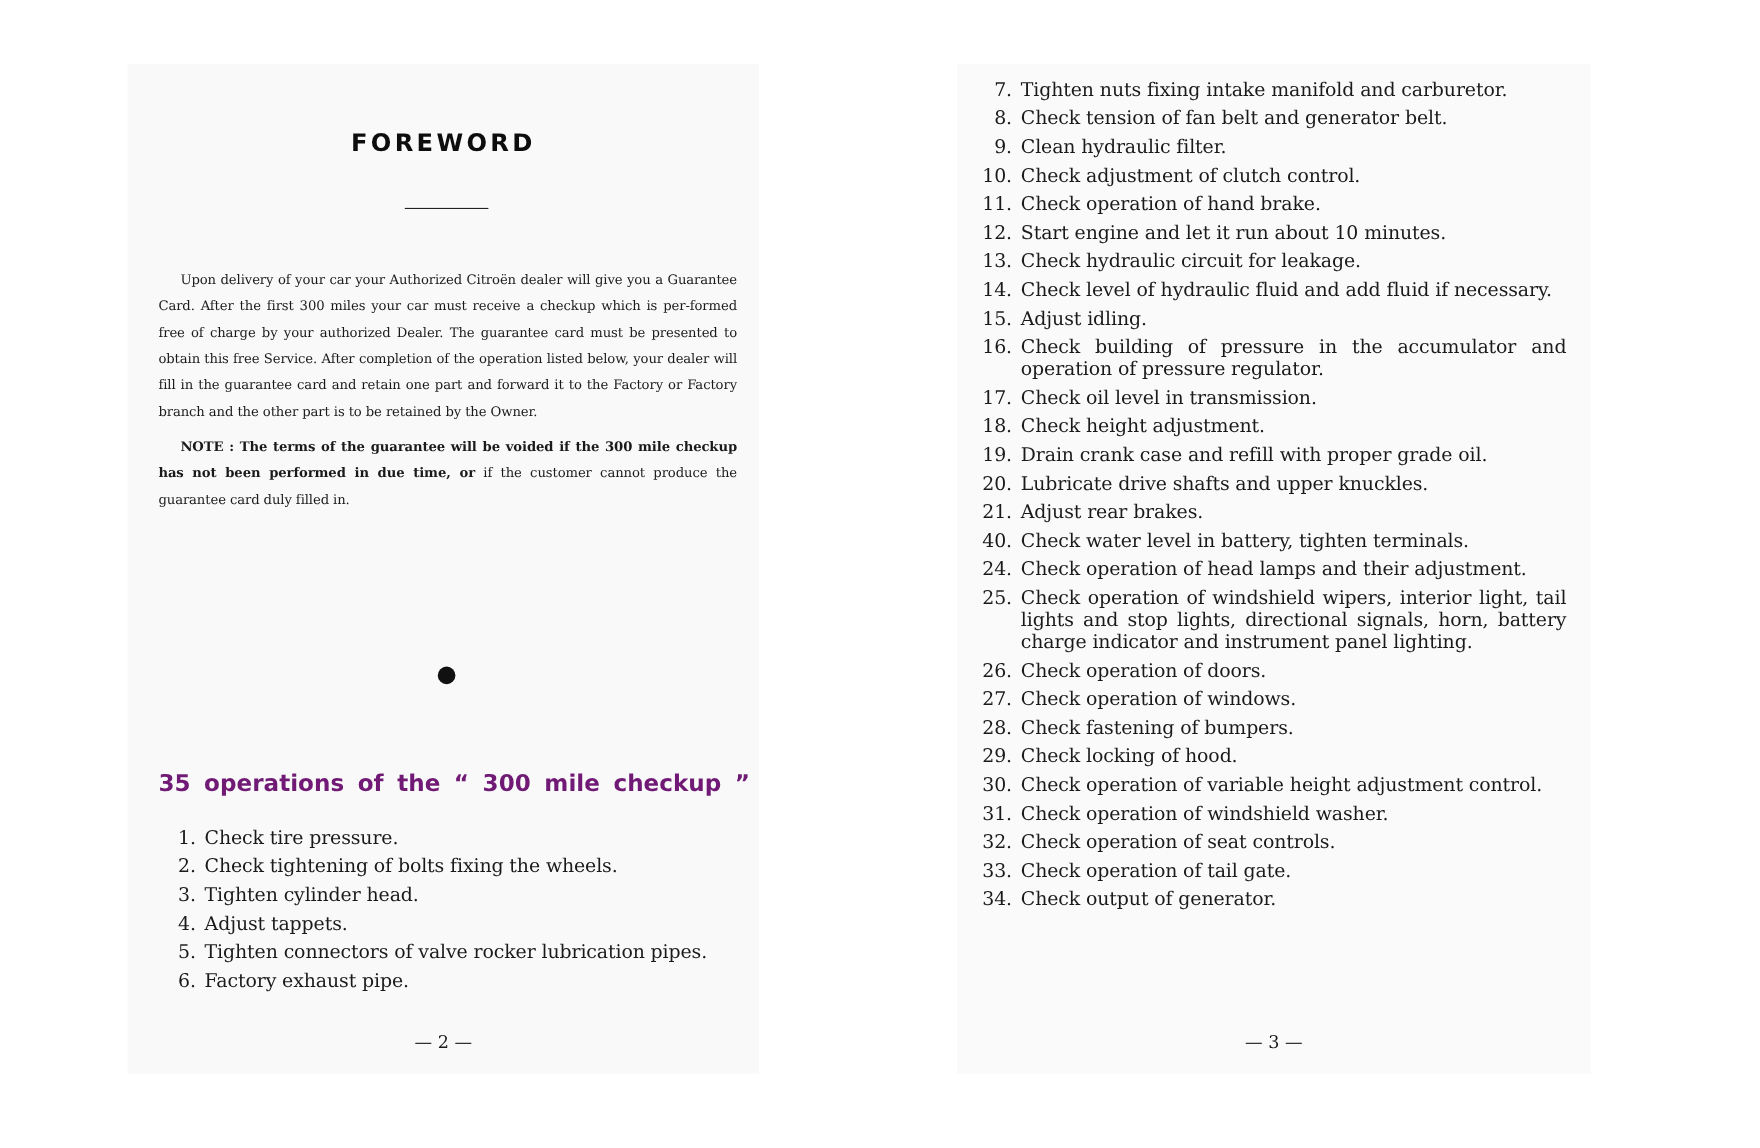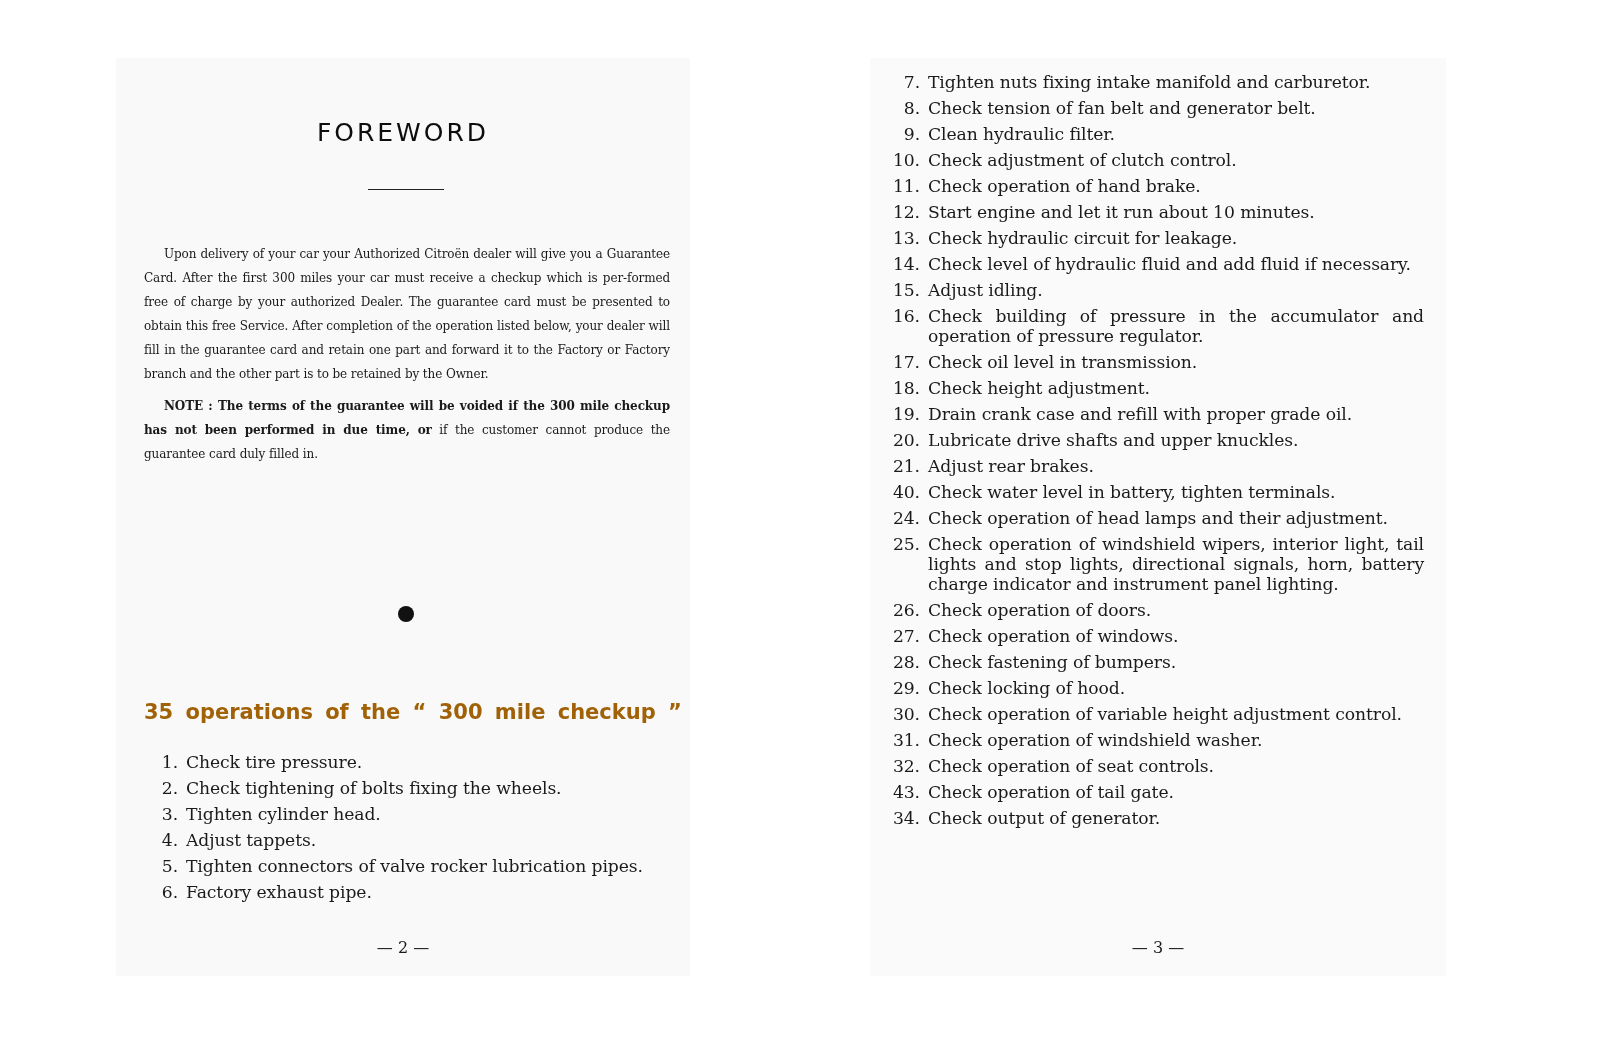--- a/index.html
+++ b/index.html
@@ -9,40 +9,40 @@
   }
   .page {
     position: absolute; top: 58px; height: 918px; background: #f9f9f9;
     box-sizing: border-box;
   }
   #page-left { left: 116px; width: 574px; }
   #page-right { left: 870px; width: 576px; background: #fafafa; }
 
   .title {
     position: absolute; top: 60px; left: 0; width: 100%; text-align: center;
-    font-family: "DejaVu Sans", sans-serif; font-weight: normal; font-size: 25px;
+    font-family: "DejaVu Sans", sans-serif; font-weight: bold; font-size: 22px;
     letter-spacing: 3px; color: #0d0d0d;
   }
   .title-rule {
     position: absolute; top: 131px; left: 252px; width: 76px; height: 1px; background: #222;
   }
   .foreword {
     position: absolute; top: 184px; left: 28px; width: 526px;
     font-size: 12px; line-height: 24px; text-align: justify; text-align-last: left;
     letter-spacing: -0.1px;
   }
   .foreword p { margin: 0 0 8px 0; text-indent: 20px; }
   .foreword b { font-weight: bold; }
   .bullet {
     position: absolute; top: 548px; left: 282px; width: 16px; height: 16px; border-radius: 50%; background: #111;
   }
   .section-title {
     position: absolute; top: 642px; left: 28px; width: 530px;
     font-family: "DejaVu Sans", sans-serif; font-weight: bold; font-size: 21px;
-    color: #a16207; word-spacing: 5px; white-space: nowrap;
+    color: #701a75; word-spacing: 5px; white-space: nowrap;
   }
   .ops { position: absolute; list-style: none; margin: 0; padding: 0; }
   #ops-left { top: 694px; left: 26px; width: 540px; }
   #ops-right { top: 14px; left: 14px; width: 540px; }
   .op {
     display: flex; font-size: 17.2px; line-height: 20px; margin-bottom: 6px; letter-spacing: -0.1px;
   }
   #ops-right .op { margin-bottom: 6px; }
   .op-num { width: 36px; text-align: right; padding-right: 8px; flex: none; }
   .op-text { flex: 1; text-align: justify; text-align-last: left; }
@@ -187,21 +187,21 @@
       </li>
       <li class="op">
         <span class="op-num">31.</span>
         <span class="op-text">Check operation of windshield washer.</span>
       </li>
       <li class="op">
         <span class="op-num">32.</span>
         <span class="op-text">Check operation of seat controls.</span>
       </li>
       <li class="op">
-        <span class="op-num">43.</span>
+        <span class="op-num">33.</span>
         <span class="op-text">Check operation of tail gate.</span>
       </li>
       <li class="op">
         <span class="op-num">34.</span>
         <span class="op-text">Check output of generator.</span>
       </li>
     </ul>
   <div class="page-num">— 3 —</div>
 </div>
 

